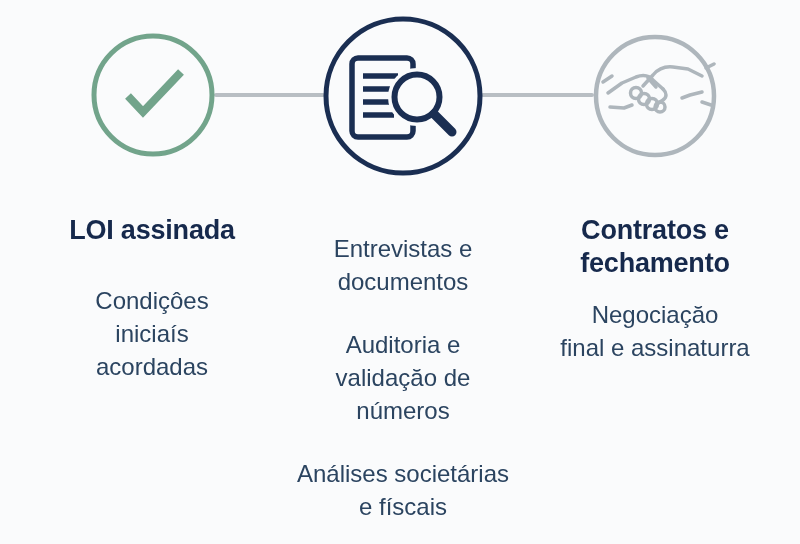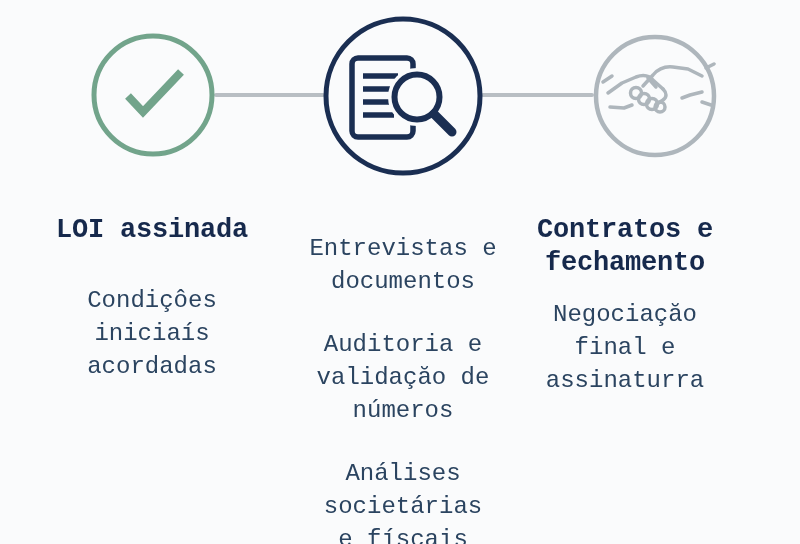--- a/index.html
+++ b/index.html
@@ -2,33 +2,33 @@
 <html><head>
 <meta charset="utf-8">
 <style>
   html,body{margin:0;padding:0;}
   body{
     width:800px;height:544px;
     background:#fafbfc;
     font-family:"Liberation Sans", sans-serif;
     position:relative;overflow:hidden;
   }
-  .stage{position:absolute;inset:0;font-family:Liberation Mono, monospace;}
+  .stage{position:absolute;inset:0;}
   .connector{position:absolute;top:93px;height:4px;background:#b8bec3;border-radius:2px;}
   #line-1{left:214px;width:111px;}
   #line-2:{}
   #line-2{left:481px;width:113px;}
   .icon-wrap{position:absolute;}
   #icon-1{left:88px;top:30px;}
   #icon-2{left:321px;top:14px;}
   #icon-3{left:590px;top:31px;}
   .col{position:absolute;text-align:center;white-space:pre-line;}
   #col-1{left:32px;width:240px;top:196px;}
   #col-2{left:273px;width:260px;top:196px;}
-  #col-3{left:493px;width:264px;top:196px;}
+  #col-3{left:523px;width:264px;top:196px;}
   .step-title{
     font-size:27px;font-weight:bold;color:#16294c;
     line-height:33px;letter-spacing:-0.2px;
   }
   .step-detail{
     font-size:24px;color:#2b4460;line-height:33px;
   }
   #col-1 .step-detail{margin-top:19px;}
   #col-2 .step-detail:first-of-type,
   #col-3 .step-detail:first-of-type{margin-top:18px;}

